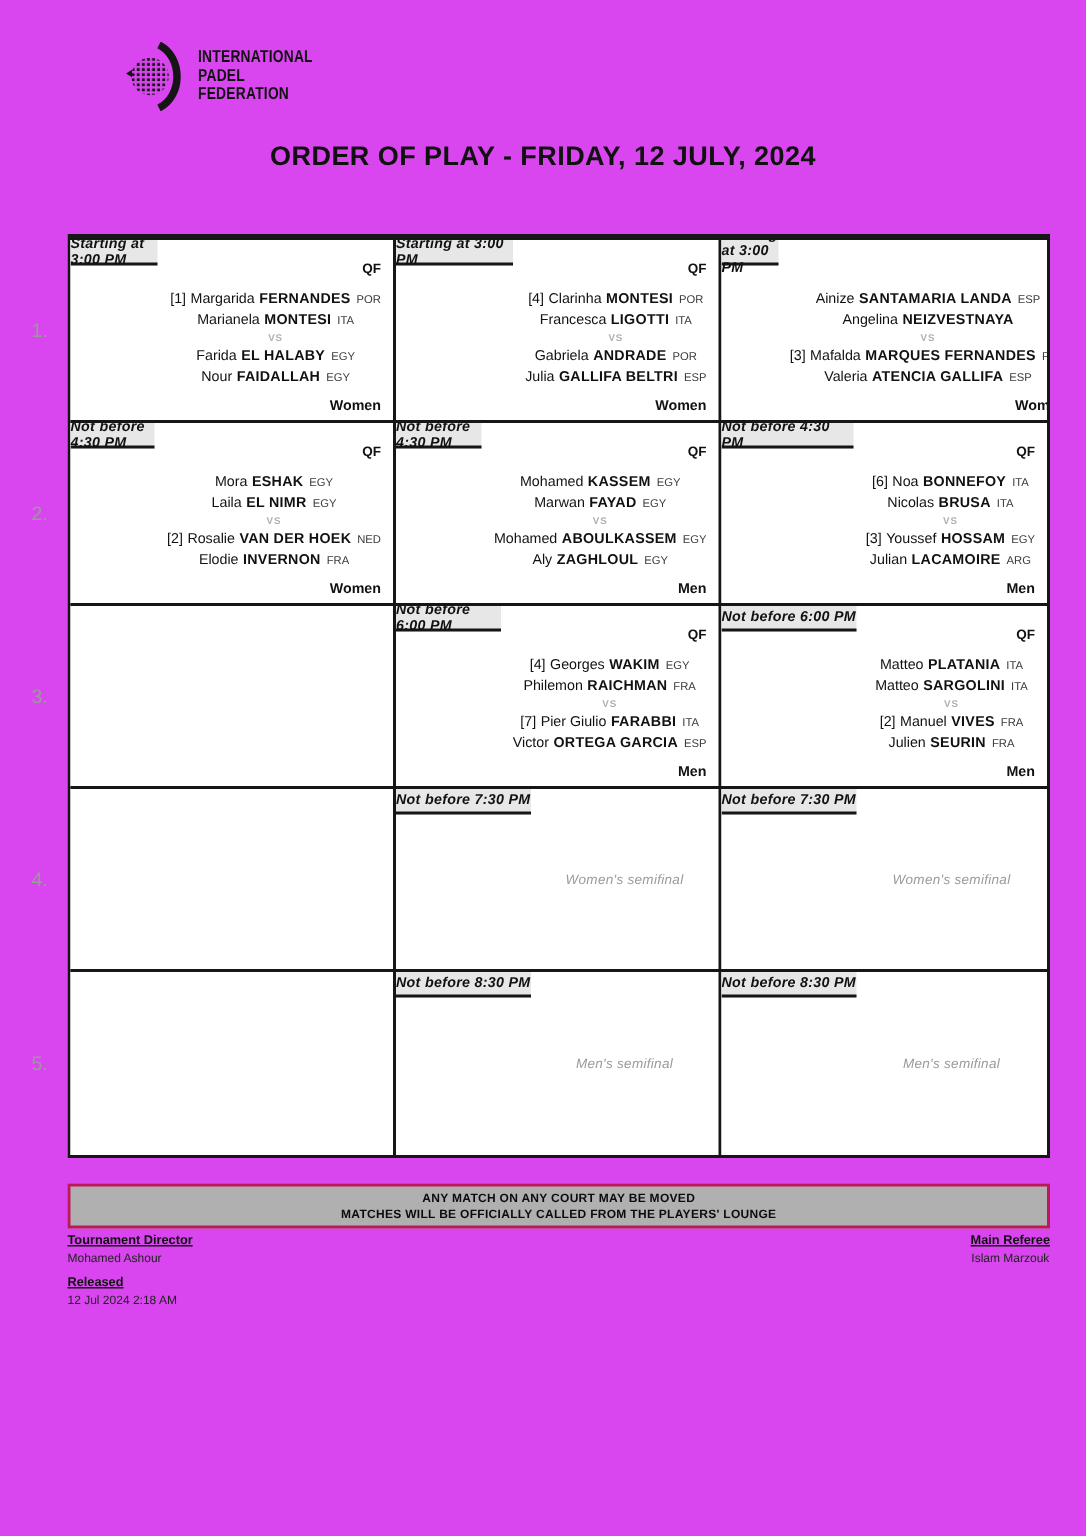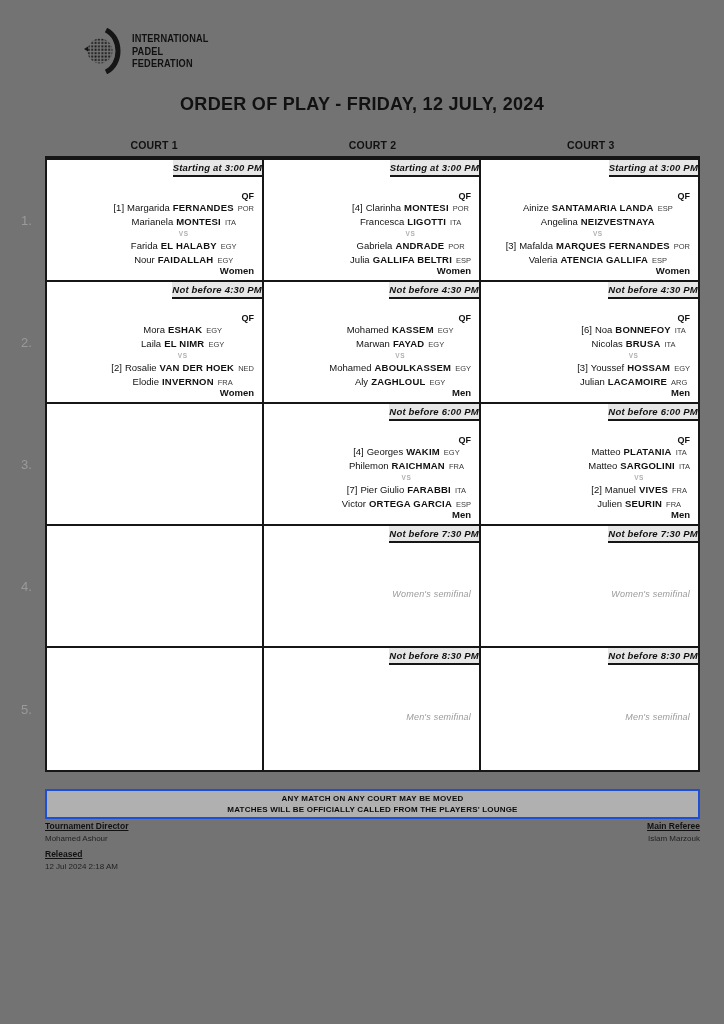--- a/index.html
+++ b/index.html
@@ -1,68 +1,68 @@
 <!DOCTYPE html>
 <html><head>
 <meta charset="utf-8">
 <style>
   * { margin:0; padding:0; box-sizing:border-box; }
   html,body { background:#888; }
   .page {
     position:relative; width:724px; height:1024px; margin:0 auto;
-    background:#737373; font-family:"Liberation Sans", sans-serif; color:#111;
+    background:#d946ef; font-family:"Liberation Sans", sans-serif; color:#111;
     overflow:hidden;
   }
   
   .logo { position:absolute; left:84px; top:28px; display:flex; align-items:center; gap:6px; }
   .logo-text { font-weight:bold; font-size:11.5px; line-height:12.5px; transform:scaleX(0.8); transform-origin:left center; letter-spacing:0.2px; }
   .title-block { position:absolute; left:0; top:28px; width:100%; text-align:center; }
   .event-title { font-size:15px; font-weight:bold; letter-spacing:0.3px; }
   .event-sub { font-size:8.5px; margin-top:5px; color:#222; letter-spacing:0.2px; }
   .event-dates { font-size:8.5px; margin-top:5px; color:#222; letter-spacing:0.2px; }
   .order-title { position:absolute; left:0; top:94px; width:100%; text-align:center; font-size:18px; font-weight:bold; letter-spacing:0.3px; }
   
   .court-headers { position:absolute; left:45px; top:139px; width:655px; display:grid; grid-template-columns:1fr 1fr 1fr; }
   .court-label { text-align:center; font-weight:bold; font-size:10.5px; letter-spacing:0.2px; }
   
   .op-table {
     position:absolute; left:45px; top:156px; width:655px;
     border:2px solid #161616; border-top:4px solid #161616; background:#fff;
   }
   .op-row { display:grid; grid-template-columns:1fr 1fr 1fr; border-bottom:2px solid #161616; position:relative; height:122px; }
   .op-row:last-child { border-bottom:none; }
-  .op-cell { border-right:2px solid #161616; display:flex; flex-direction:column; overflow:hidden; background:#fff;align-items:flex-end; }
+  .op-cell { border-right:2px solid #161616; display:flex; flex-direction:row; overflow:hidden; background:#fff; }
   .op-cell:last-child { border-right:none; }
   .band {
     height:17px; background:#e7e7e7; border-bottom:2px solid #161616;
     font-size:9.5px; font-weight:bold; font-style:italic;
     display:flex; align-items:center; justify-content:center; letter-spacing:0.2px;
   }
   .body { flex:1; display:flex; flex-direction:column; padding:2px 8px 3px; }
   .qf { text-align:right; font-weight:bold; font-size:9px; height:11px; flex:none;margin-top:12px; }
   .teams { flex:1; display:flex; flex-direction:column; justify-content:center; gap:3px; text-align:center; }
   .player { font-size:9.5px; white-space:nowrap; }
   .player .seed { margin-right:3px; }
   .player .last { font-weight:bold; margin-left:3px; letter-spacing:0.2px; }
   .player .cc { font-size:7.5px; color:#3a3a3a; margin-left:4px; }
   .vs { font-size:6.5px; color:#b0b0b0; font-weight:bold; letter-spacing:0.6px; }
   .cat { text-align:right; font-weight:bold; font-size:9.5px; height:12px; flex:none; }
   .ph { flex:1; display:flex; align-items:center; justify-content:center; color:#9a9a9a; font-size:9px; letter-spacing:0.2px;font-style:italic; }
   .row-num { position:absolute; left:-26px; top:50%; transform:translateY(-50%); color:#9a9a9a; font-size:13px; }
   
   .notes {
     position:absolute; left:45px; top:789px; width:655px;
-    background:#b0b0b0; border:2px solid #1d4ed8;
+    background:#b0b0b0; border:2px solid #be185d;
     display:flex; flex-direction:column; justify-content:center; align-items:center;
     padding:3px 0; gap:2px;
   }
   .notes div { font-size:8px; font-weight:bold; letter-spacing:0.2px; color:#0c0c0c; }
   
   .footer-left { position:absolute; left:45px; top:821px; }
-  .footer-right { position:absolute; right:24px; top:821px; text-align:right;margin-left:44px; }
+  .footer-right { position:absolute; right:24px; top:821px; text-align:center;margin-left:44px; }
   .f-label { font-size:8.5px; font-weight:bold; text-decoration:underline; margin-top:6px; }
   .f-label:first-child { margin-top:0; }
   .f-value { font-size:8px; margin-top:3px; color:#222; }
 </style>
 </head>
 <body>
 
 <div class="page">
 
   <div class="logo">
@@ -79,25 +79,20 @@
     <div class="logo-text">
       <div>INTERNATIONAL</div>
       <div>PADEL</div>
       <div>FEDERATION</div>
     </div>
   </div>
 
 
   <div class="order-title">ORDER OF PLAY - FRIDAY, 12 JULY, 2024</div>
 
-  <div class="court-headers">
-    <div class="court-label">COURT 1</div>
-    <div class="court-label">COURT 2</div>
-    <div class="court-label">COURT 3</div>
-  </div>
 
   <div class="op-table" id="op-table">
       <div class="op-row">
         <div class="row-num">1.</div>
         <div class="op-cell">
           <div class="band">Starting at 3:00 PM</div>
           <div class="body">
             <div class="qf">QF</div>
             <div class="teams">
               <div class="player"><span class="seed">[1]</span><span>Margarida</span><span class="last">FERNANDES</span><span class="cc">POR</span></div>

